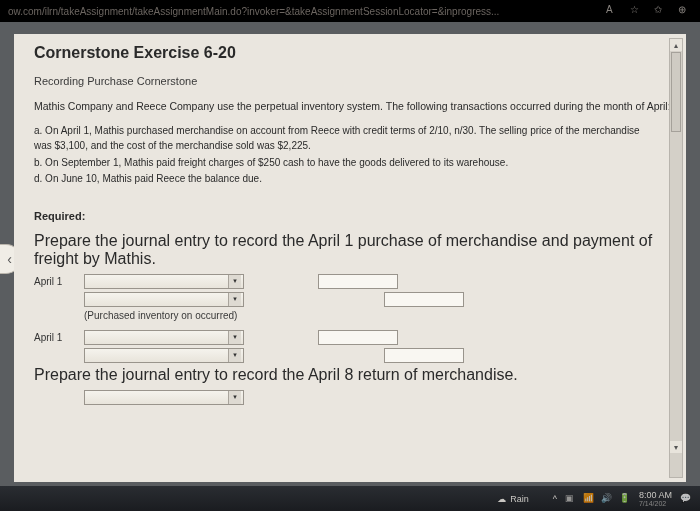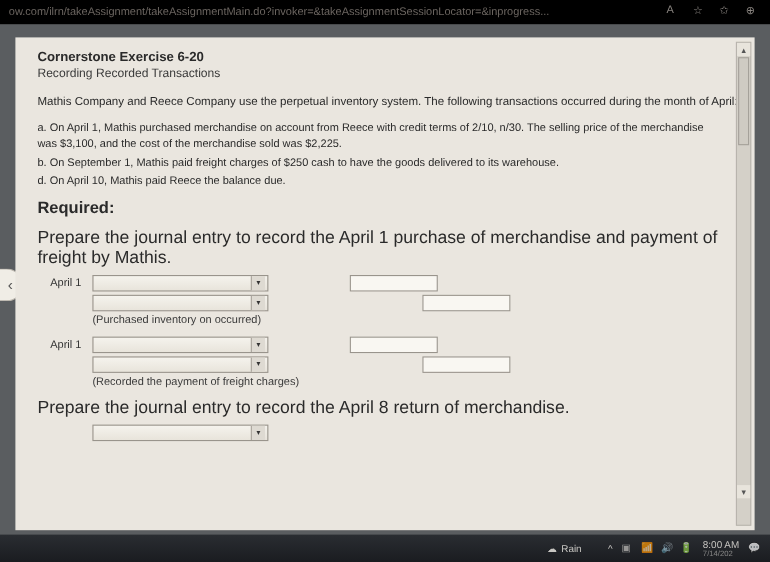--- a/index.html
+++ b/index.html
@@ -49,29 +49,29 @@
       color: #555;
       font-size: 8px;
     }
     .scroll-down { position: absolute; bottom: 24px; width: 100%; }
     .scroll-thumb {
       background: #cfcbc3;
       border: 1px solid #a5a19a;
       height: 80px;
       margin: 1px;
     }
-    .title { font-size: 12px; font-weight: bold; color: #2a2a2a; margin-bottom: 3px; }
+    .title { font-size: 16px; font-weight: bold; color: #2a2a2a; margin-bottom: 13px; }
     .subtitle { font-size: 11px; color: #3a3a3a; margin-bottom: 12px; }
     .intro { font-size: 10.5px; color: #2a2a2a; line-height: 1.5; margin-bottom: 8px; }
-    .tx-list { font-size: 10px; color: #2a2a2a; line-height: 1.55; margin-bottom: 8px; padding-right: 18px;}
+    .tx-list { font-size: 10px; color: #2a2a2a; line-height: 1.55; margin-bottom: 23px; padding-right: 18px;}
     .tx-item { margin-bottom: 1px; }
-    .req { font-size: 15px; font-weight: bold; color: #2a2a2a; margin: 7px 0 10px 0; }
+    .req { font-size: 11px; font-weight: bold; color: #2a2a2a; margin: 7px 0 10px 0; }
     .instruct { font-size: 16px; color: #2a2a2a; margin-bottom: 6px; }
     .je-row { display: flex; align-items: center; gap: 6px; margin: 3px 0; font-size: 10px; }
-    .je-date { width: 44px; text-align: right; padding-right: 4px; font-size: 10px; color: #333;}
+    .je-date { width: 44px; padding-right: 4px; font-size: 10px; color: #333;}
     .dd {
       width: 160px; height: 15px;
       background: linear-gradient(#f5f3ed, #e8e4db);
       border: 1px solid #99948c;
       display: inline-flex; align-items: center; justify-content: flex-end;
       padding-right: 2px;
     }
     .dd-arrow {
       width: 13px; height: 13px; background: #dedad2;
       border-left: 1px solid #a9a49c;
@@ -133,27 +133,27 @@
 
 <div class="content-area">
 
   <div class="scrollbar-track">
     <div class="scroll-up">▴</div>
     <div class="scroll-thumb"></div>
     <div class="scroll-down">▾</div>
   </div>
 
   <div class="title">Cornerstone Exercise 6-20</div>
-  <div class="subtitle">Recording Recorded Transactions</div>
+  <div class="subtitle">Recording Purchase Cornerstone</div>
   <div class="intro">Mathis Company and Reece Company use the perpetual inventory system. The following transactions occurred during the month of April:</div>
 
   <div class="tx-list">
     <div class="tx-item">a. On April 1, Mathis purchased merchandise on account from Reece with credit terms of 2/10, n/30. The selling price of the merchandise was $3,100, and the cost of the merchandise sold was $2,225.</div>
     <div class="tx-item">b. On September 1, Mathis paid freight charges of $250 cash to have the goods delivered to its warehouse.</div>
-    <div class="tx-item">d. On April 10, Mathis paid Reece the balance due.</div>
+    <div class="tx-item">d. On June 10, Mathis paid Reece the balance due.</div>
   </div>
 
   <div class="req">Required:</div>
 
   <div class="instruct">Prepare the journal entry to record the April 1 purchase of merchandise and payment of freight by Mathis.</div>
 
   <div class="je-row">
     <span class="je-date">April 1</span>
     <span class="dd">
         <span class="dd-arrow">▾</span>
@@ -176,21 +176,20 @@
       </span>
     <span class="amt"></span>
   </div>
   <div class="je-row">
     <span class="je-date"></span>
     <span class="dd">
         <span class="dd-arrow">▾</span>
       </span>
     <span class="amt credit"></span>
   </div>
-  <div class="je-note">(Recorded the payment of freight charges)</div>
 
   <div class="instruct">Prepare the journal entry to record the April 8 return of merchandise.</div>
 
   <div class="je-row">
     <span class="je-date"></span>
     <span class="dd">
         <span class="dd-arrow">▾</span>
       </span>
   </div>
 

